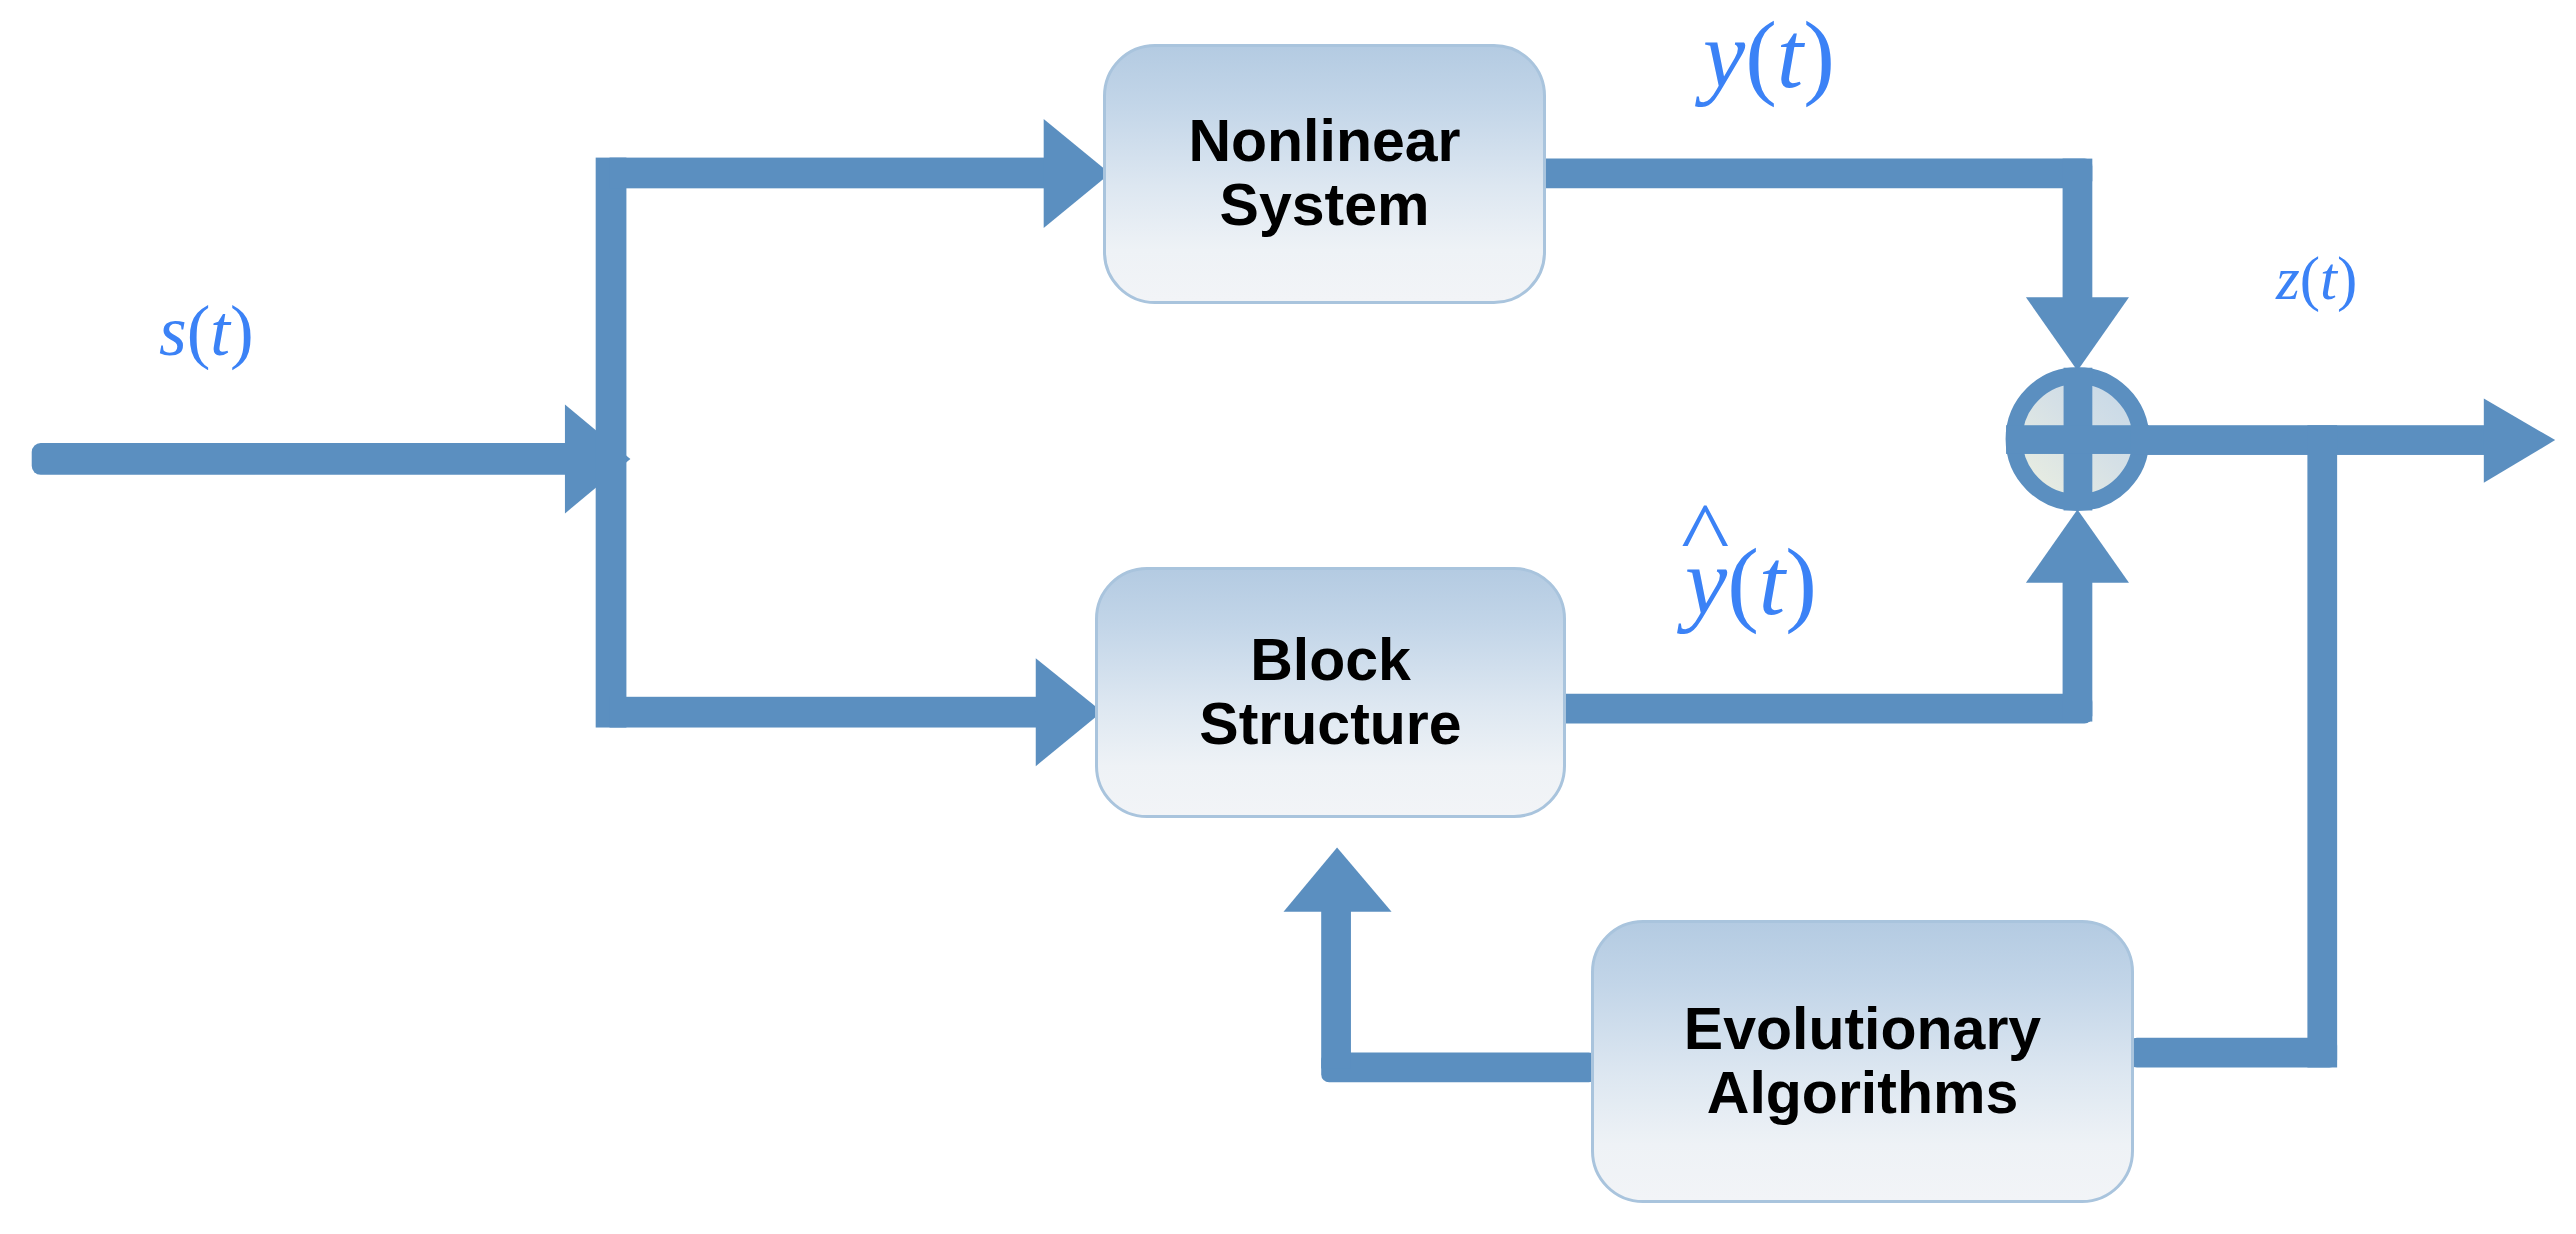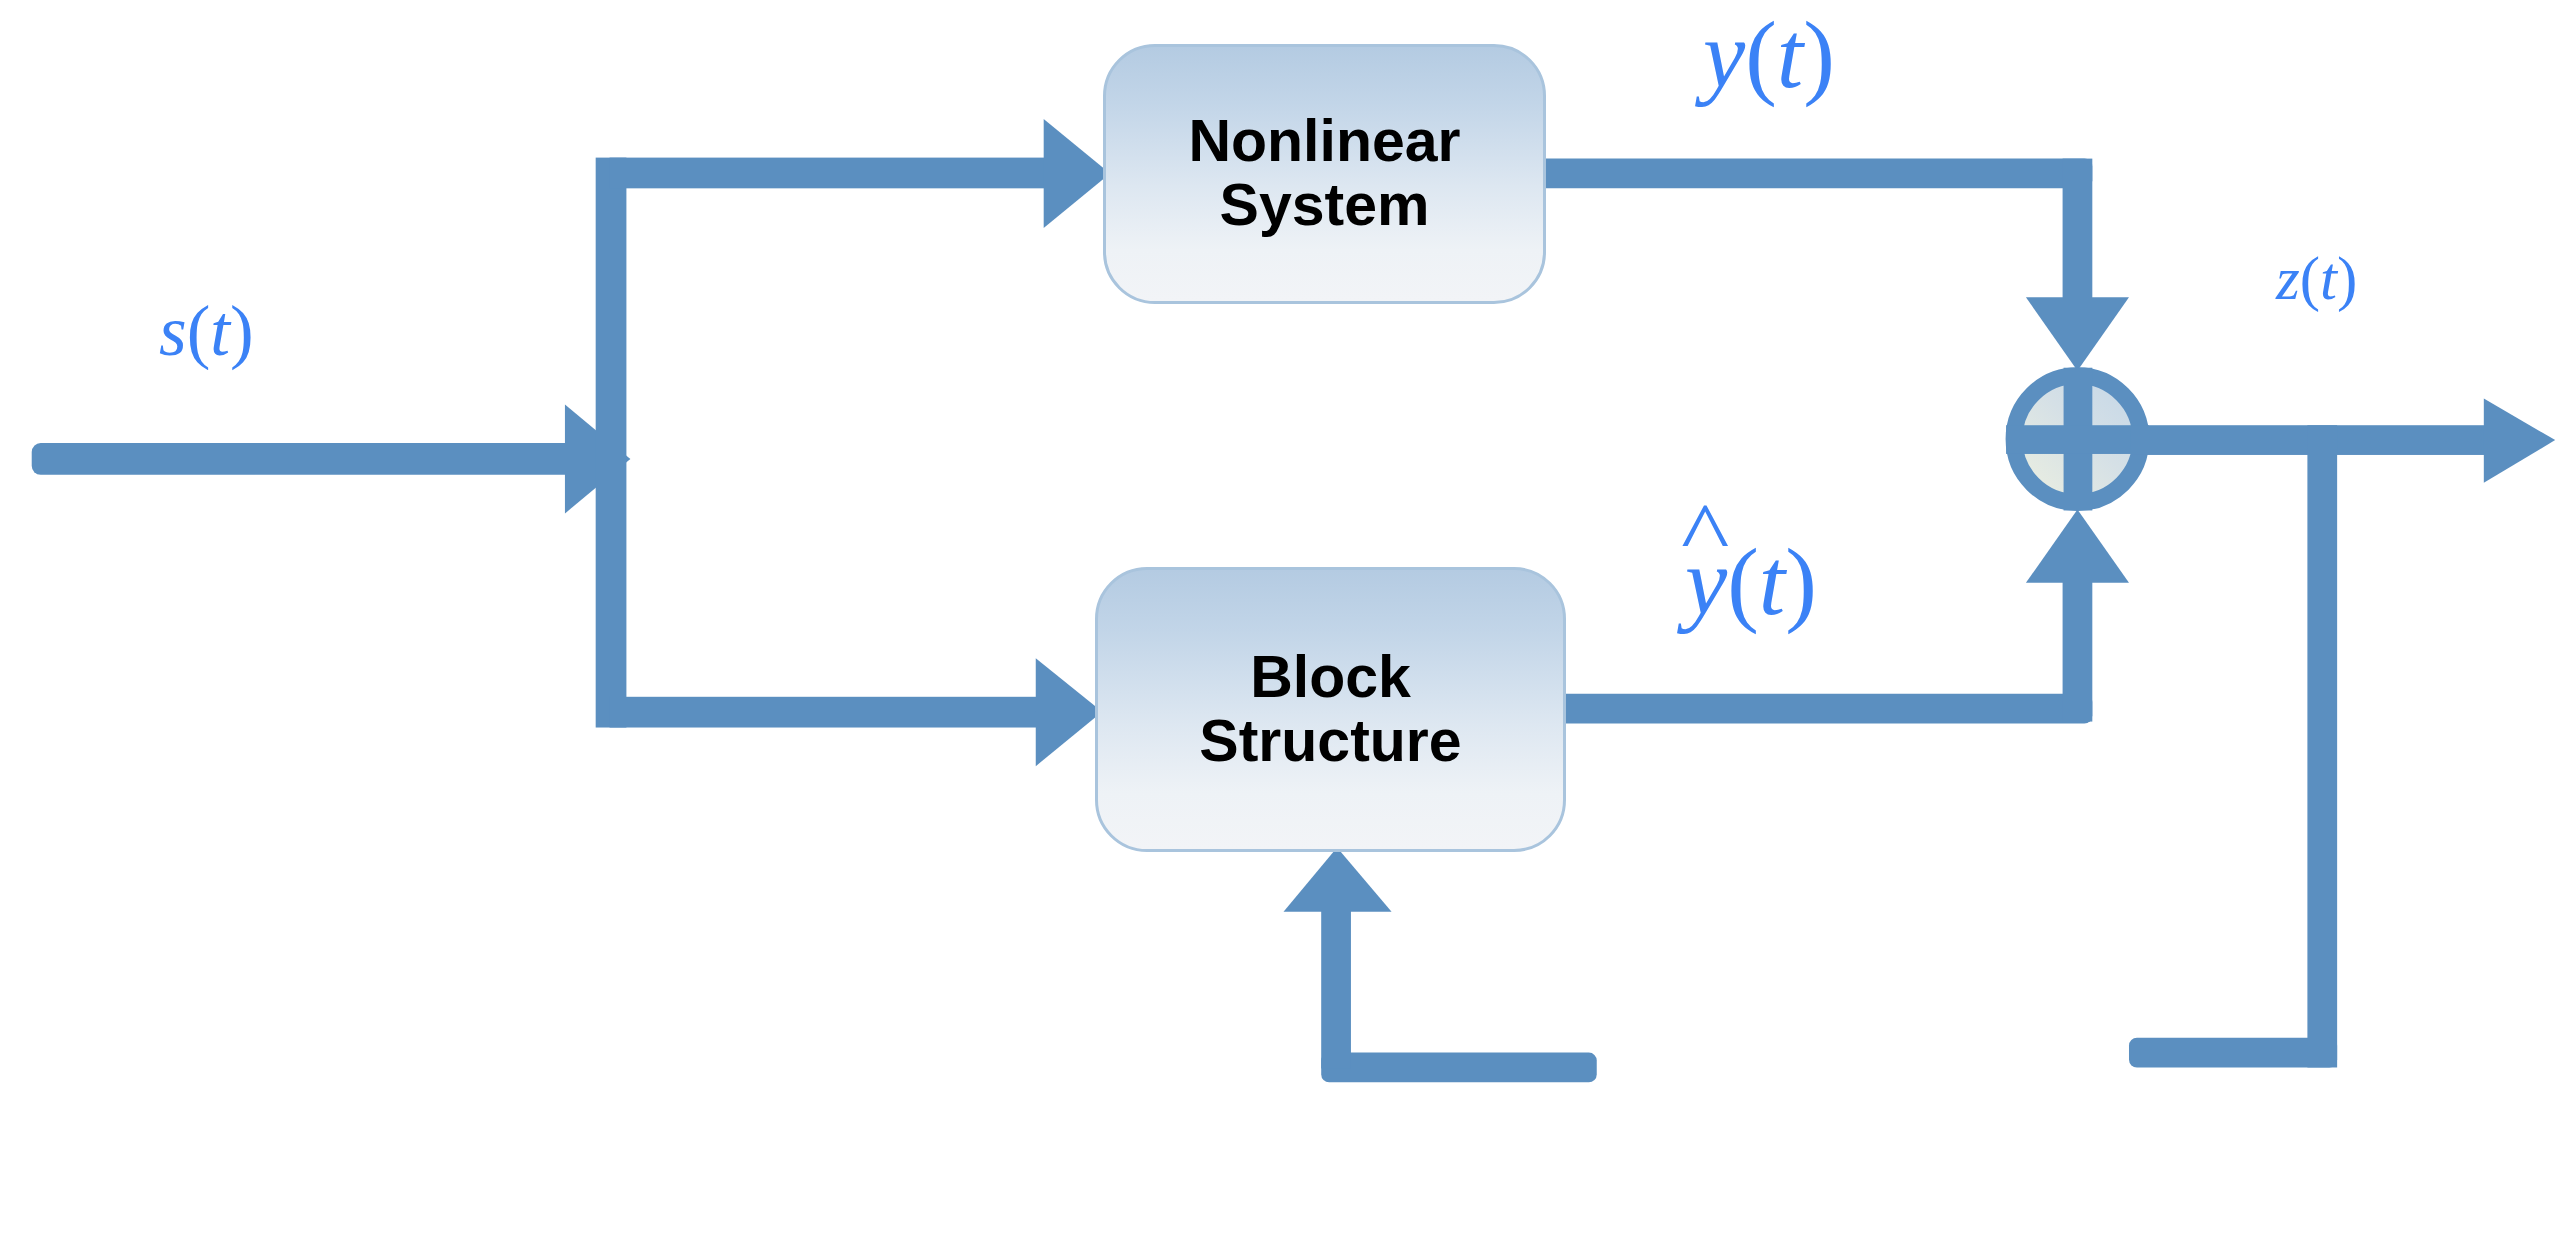--- a/index.html
+++ b/index.html
@@ -117,25 +117,29 @@
       <rect x="1333" y="918" width="30" height="160"></rect>
       <polygon points="1295,920 1404,920 1349,855"></polygon>
     </g>
   </svg>
 
   <div class="node" style="left:1103px; top:44px; width:443px; height:260px; font-size:59px;">
     <span class="node-label">Nonlinear
 System</span>
   </div>
 
-  <div class="node" style="left:1095px; top:567px; width:471px; height:285px; font-size:59px;">
+  <div class="node" style="left:1095px; top:567px; width:471px; height:251px; font-size:59px;">
     <span class="node-label">Block
 Structure</span>
   </div>
 
+  <div class="node" style="left:1591px; top:920px; width:543px; height:283px; font-size:59px;">
+    <span class="node-label">Evolutionary
+Algorithms</span>
+  </div>
 
   <div class="mathlabel" style="left:159px; top:256px; font-size:71px;margin-top:40px;">
     <span>s</span><span class="paren">(</span><span style="font-style:italic;">t</span><span class="paren">)</span>
   </div>
 
   <div class="mathlabel" style="left:1703px; top:8px; font-size:95px;">
     <span>y</span><span class="paren">(</span><span style="font-style:italic;">t</span><span class="paren">)</span>
   </div>
 
   <div class="mathlabel" style="left:1685px; top:535px; font-size:95px;">

